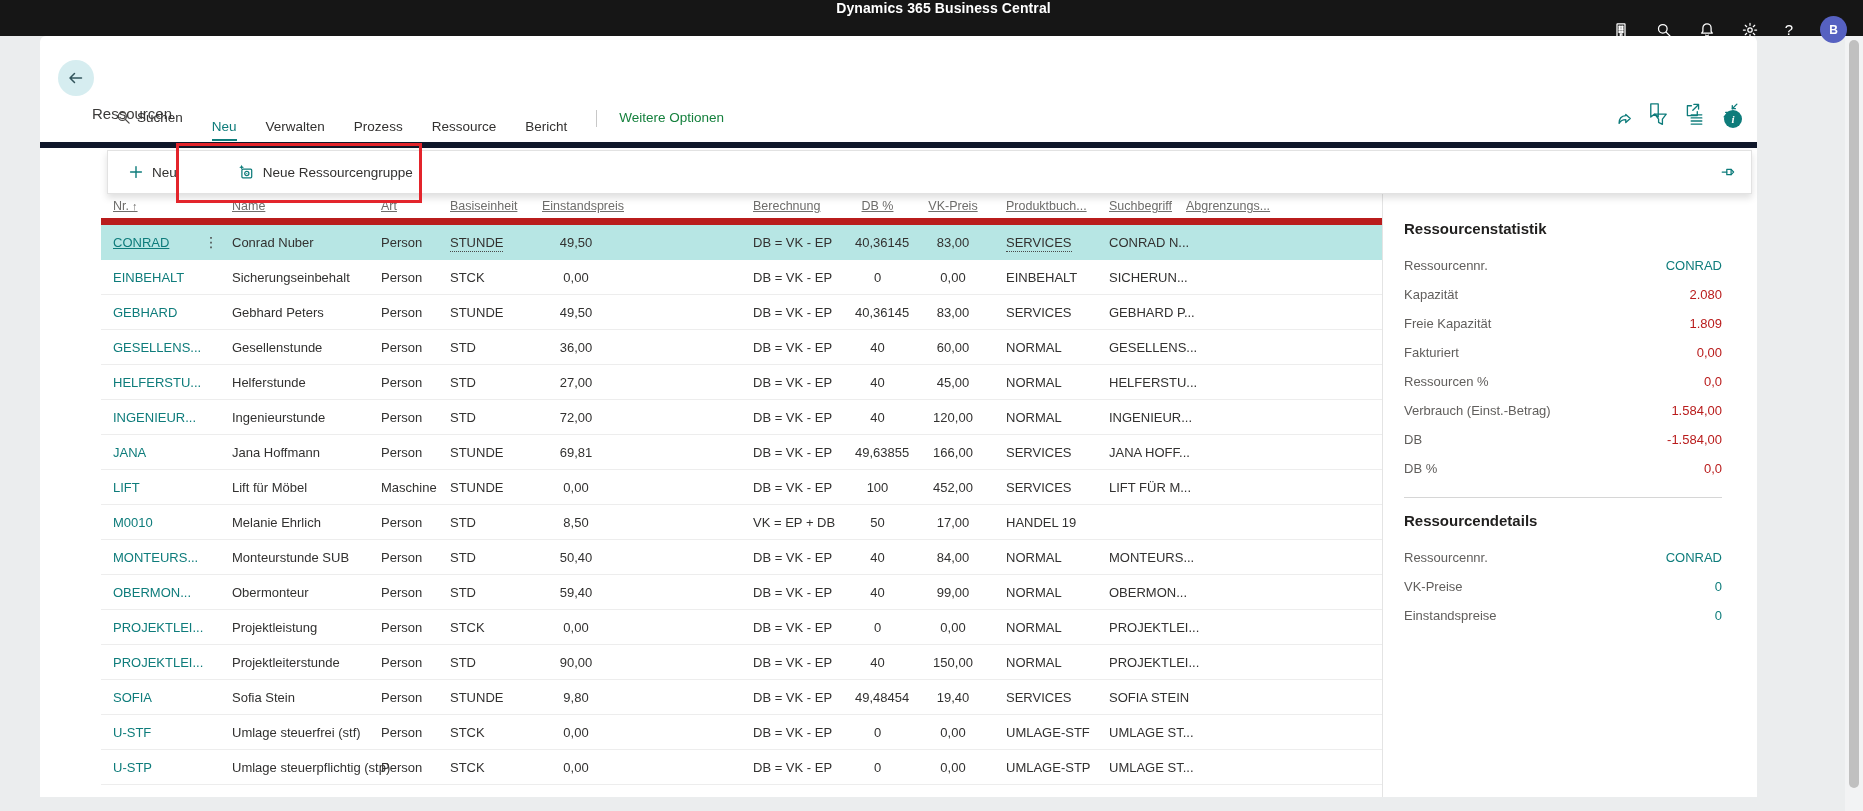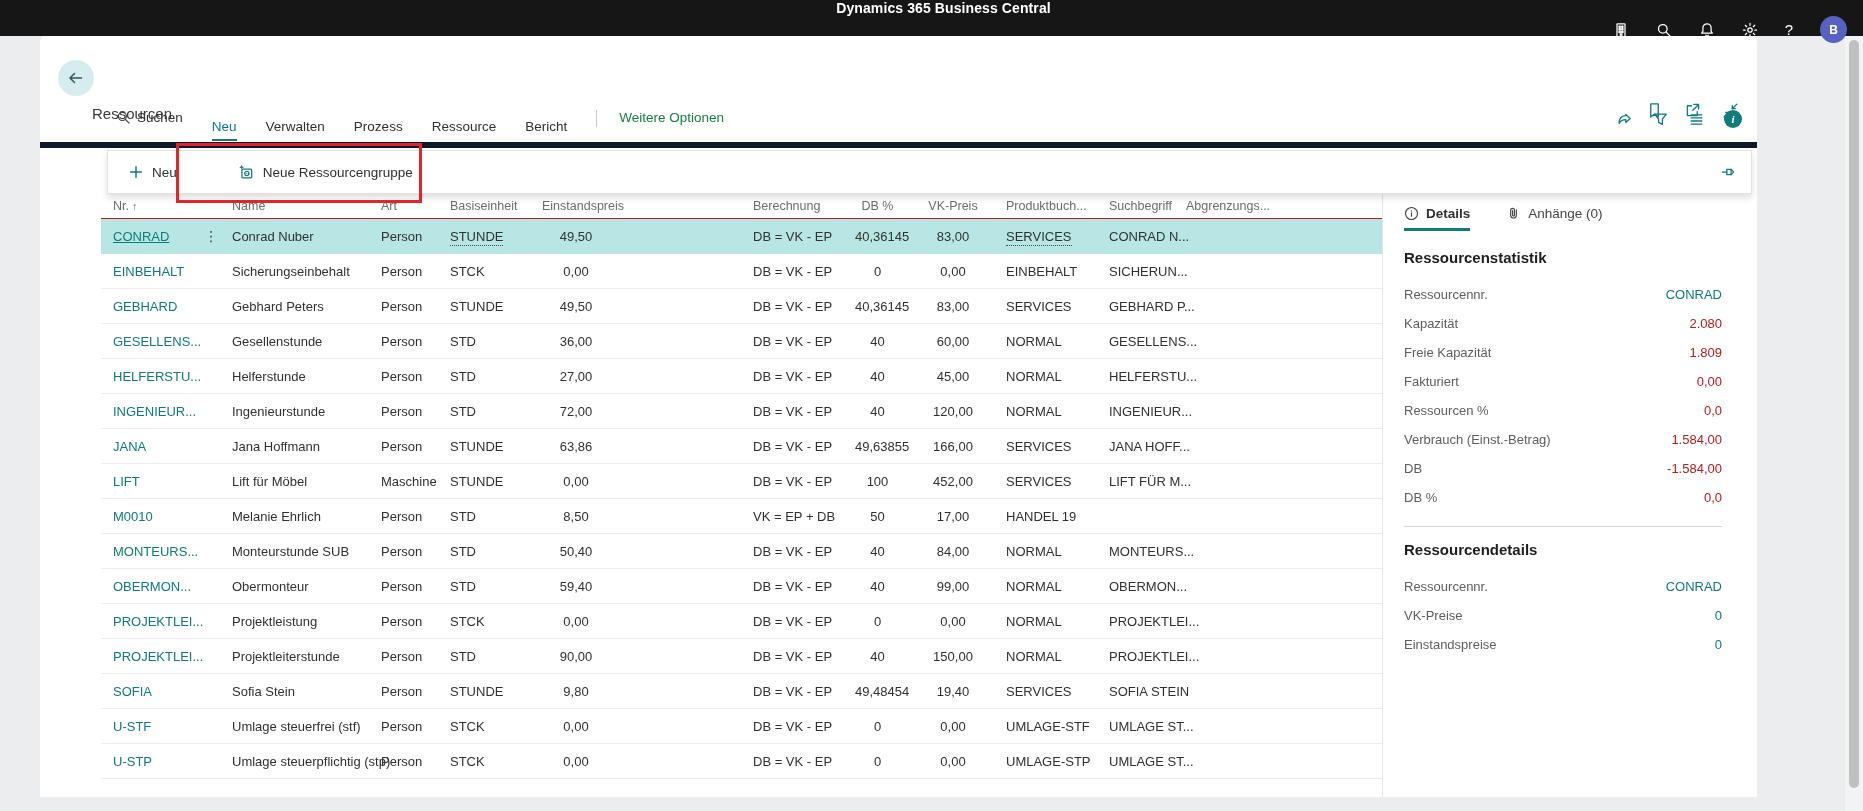--- a/index.html
+++ b/index.html
@@ -62,21 +62,21 @@
   .strip-group .ic path,.strip-group .ic rect,.strip-group .ic circle{stroke:var(--accent,#0e7c7b);}
   .strip-group .ic .fil{fill:var(--accent,#0e7c7b);stroke:none;}
   .pin{position:absolute;right:15px;top:13px;}
   .pin .ic path{stroke:var(--accent,#0e7c7b);}
   .red-box{position:absolute;left:136px;top:107px;width:240px;height:54px;
     border:3px solid var(--highlight_red,#e3242b);z-index:12;pointer-events:none;}
 
   
   .table{position:absolute;left:61px;top:158px;width:1281px;}
   .grid{display:grid;grid-template-columns:95px 28px 149px 69px 92px 84px 127px 102px 61px 90px 103px 77px 1fr;align-items:center;}
-  .t-head{height:24px;border-bottom:1px solid #b91c1c;font-size:12.5px;color:#6e6d6b;}
+  .t-head{height:24px;border-bottom:7px solid #b91c1c;font-size:12.5px;color:#6e6d6b;text-decoration:underline;}
   .t-head .c{padding:0 8px;white-space:nowrap;}
   .t-head .c:first-child{padding-left:12px;}
   .sort{font-size:11px;color:#6e6d6b;}
   .t-row{height:34px;border-bottom:1px solid #ededed;font-size:13px;color:#323130;cursor:pointer;}
   .t-row .c{padding:0 8px;white-space:nowrap;overflow:visible;}
   .t-row .c:first-child{padding-left:12px;}
   .t-row.sel{background:var(--row_selected,#b7e6e4);border-bottom-color:var(--row_selected,#b7e6e4);}
   .num{text-align:center;}
   .link{color:var(--accent,#0e7c7b);text-decoration:none;}
   .link.u{text-decoration:underline;}
@@ -343,21 +343,21 @@
           <div class="c">NORMAL</div>
           <div class="c">INGENIEUR...</div>
           <div class="c"></div>
         </div>
         <div class="t-row grid">
           <div class="c"><span class="link">JANA</span></div>
           <div class="c"></div>
           <div class="c">Jana Hoffmann</div>
           <div class="c">Person</div>
           <div class="c">STUNDE</div>
-          <div class="c num">63,86</div>
+          <div class="c num">69,81</div>
           <div class="c"></div>
           <div class="c">DB = VK - EP</div>
           <div class="c num">49,63855</div>
           <div class="c num">166,00</div>
           <div class="c">SERVICES</div>
           <div class="c">JANA HOFF...</div>
           <div class="c"></div>
         </div>
         <div class="t-row grid">
           <div class="c"><span class="link">LIFT</span></div>
@@ -493,35 +493,20 @@
           <div class="c">UMLAGE-STP</div>
           <div class="c">UMLAGE ST...</div>
           <div class="c"></div>
         </div>
       </div>
   </div>
 
   <div class="v-divider"></div>
 
   <div class="panel">
-    <div class="p-tabs">
-      <span class="p-tab active">
-        <svg class="ic" viewBox="0 0 16 16">
-            <circle cx="8" cy="8" r="6.4"></circle>
-            <path d="M8 7.2v3.6M8 5.2v.1"></path>
-          </svg>
-        <span>Details</span>
-      </span>
-      <span class="p-tab">
-        <svg class="ic" viewBox="0 0 16 16">
-            <path d="M11 4.2v5.6a3 3 0 0 1-6 0V4.5a2 2 0 0 1 4 0v5.2a1 1 0 0 1-2 0V5"></path>
-          </svg>
-        <span>Anhänge (0)</span>
-      </span>
-    </div>
     <div>
         <div class="p-head">Ressourcenstatistik</div>
         <div class="p-row">
           <span class="p-label">Ressourcennr.</span>
           <span class="p-val p-link">CONRAD</span>
         </div>
         <div class="p-row">
           <span class="p-label">Kapazität</span>
           <span class="p-val">2.080</span>
         </div>

